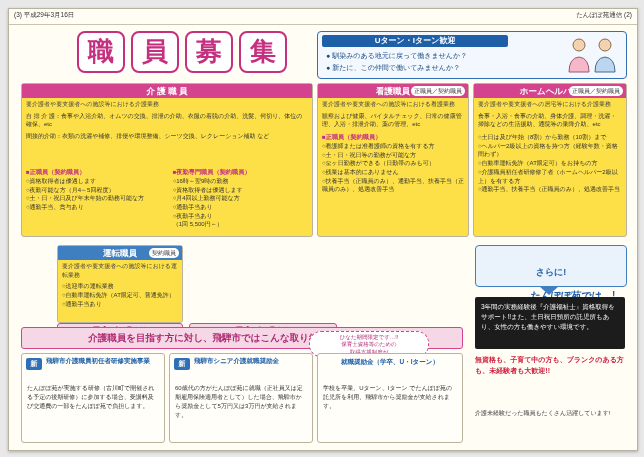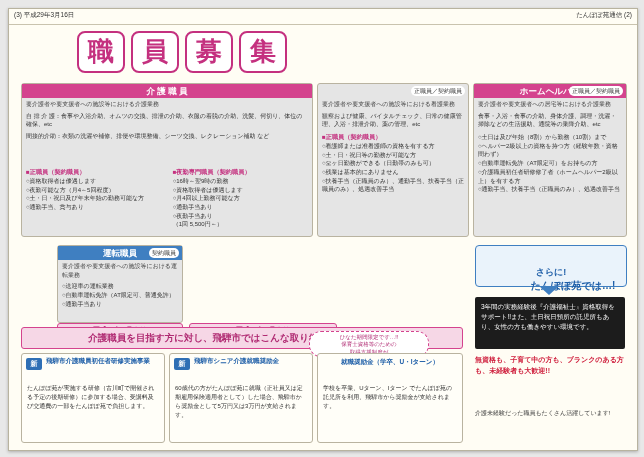--- a/index.html
+++ b/index.html
@@ -47,21 +47,21 @@
   .uturn .head{
     position:absolute;left:4px;top:3px;width:186px;height:12px;
     background:#1f5fa8;color:#fff;font-size:8px;font-weight:bold;
     text-align:center;line-height:12px;border-radius:2px;
   }
   .uturn .l1{position:absolute;left:8px;top:19px;font-size:7px;color:#1a4a85;}
   .uturn .l2{position:absolute;left:8px;top:31px;font-size:7px;color:#1a4a85;}
   .uturn .ppl{position:absolute;right:4px;top:4px;width:60px;height:38px;}
 
   
-  .card{position:absolute;border:1px solid #b9b3a0;border-radius:3px;background:#e5e5e5;}
+  .card{position:absolute;border:1px solid #b9b3a0;border-radius:3px;background:#fde047;}
   .card .hd{
     position:absolute;left:0;top:0;width:100%;height:14px;
     color:#fff;font-size:8.5px;font-weight:bold;line-height:14px;text-align:center;
   }
   .badge{
     position:absolute;right:3px;top:2px;height:10px;line-height:10px;
     background:#fff;color:#333;font-size:6px;padding:0 3px;border-radius:5px;
   }
   .bd{position:absolute;left:4px;right:4px;top:16px;bottom:3px;font-size:6px;color:#333;line-height:1.45;}
   .sub{color:#c4307f;font-weight:bold;font-size:6.2px;margin-top:2px;}
@@ -76,21 +76,21 @@
     position:absolute;background:#f6d7e6;border:1px solid #d4438e;border-radius:3px;
     color:#b02a72;font-size:7px;font-weight:bold;text-align:center;line-height:12px;
   }
   
   .sarani{
     position:absolute;left:466px;top:236px;width:150px;height:40px;
     border:1px solid #3f7fc1;border-radius:4px;background:#eaf3fb;
     color:#1f5fa8;font-size:9px;font-weight:bold;text-align:center;
   }
   .sarani .s1{margin-top:20px;}
-  .sarani .s2{margin-top:0;font-size:10px;padding-left:44px;}
+  .sarani .s2{margin-top:10px;font-size:10px;padding-left:44px;}
   .arrowdown{
     position:absolute;left:530px;top:277px;width:0;height:0;
     border-left:10px solid transparent;border-right:10px solid transparent;
     border-top:9px solid #3f7fc1;
   }
   .blackbox{
     position:absolute;left:466px;top:288px;width:150px;height:52px;
     background:#1c1c1c;color:#fff;font-size:6.5px;line-height:1.5;padding:5px 6px;
     box-sizing:border-box;border-radius:2px;
   }
@@ -136,20 +136,31 @@
     <span class="right">たんぽぽ苑通信 (2)</span>
   </div>
 
   <div class="title-wrap">
     <div class="title-kanji tk0">職</div>
     <div class="title-kanji tk1">員</div>
     <div class="title-kanji tk2">募</div>
     <div class="title-kanji tk3">集</div>
   </div>
 
+  <div class="uturn">
+    <div class="head">Uターン・Iターン歓迎</div>
+    <div class="l1">● 馴染みのある地元に戻って働きませんか？</div>
+    <div class="l2">● 新たに、この仲間で働いてみませんか？</div>
+    <svg class="ppl" viewBox="0 0 60 38">
+      <circle cx="17" cy="9" r="6" fill="#f3d2b0" stroke="#8a6a4a" stroke-width="1"></circle>
+      <path d="M7 36 q0-14 10-15 q10 1 10 15 z" fill="#f6b8c8" stroke="#9a5a70" stroke-width="1"></path>
+      <circle cx="43" cy="9" r="6" fill="#f3d2b0" stroke="#8a6a4a" stroke-width="1"></circle>
+      <path d="M33 36 q0-14 10-15 q10 1 10 15 z" fill="#bcd6f0" stroke="#4a6a90" stroke-width="1"></path>
+    </svg>
+  </div>
 
   <div class="card" style="left:12px;top:74px;width:290px;height:152px;">
     <div class="hd hd-pink">介 護 職 員</div>
     <div class="bd">
       <div class="lead">要介護者や要支援者への施設等における介護業務</div>
       <div style="margin-top:3px;white-space:pre-line;">自 排 介 護：食事や入浴介助、オムツの交換、排泄の介助、衣服の着脱の介助、洗髪、何切り、体位の確保、etc</div>
       <div style="margin-top:3px;white-space:pre-line;">間接的介助：衣類の洗濯や補修、排便や環境整備、シーツ交換、レクレーション補助 など</div>
       <div style="position:absolute;left:0;top:66px;width:48%;">
         <div class="sub">■正職員（契約職員）</div>
         <div style="white-space:pre-line;">○資格取得者は優遇します
@@ -163,20 +174,21 @@
 ○資格取得者は優遇します
 ○月4回以上勤務可能な方
 ○通勤手当あり
 ○夜勤手当あり
 （1回 5,500円～）</div>
       </div>
     </div>
   </div>
 
   <div class="card" style="left:308px;top:74px;width:150px;height:152px;">
+    <div class="hd hd-pink">看護職員</div>
     <div class="badge" style="top:2px;">正職員／契約職員</div>
     <div class="bd">
       <div class="lead">要介護者や要支援者への施設等における看護業務</div>
       <div style="margin-top:3px;">観察および健康、バイタルチェック、日常の健康管理、入浴・排泄介助、薬の管理、etc</div>
       <div class="sub" style="margin-top:4px;">■正職員（契約職員）</div>
       <div style="white-space:pre-line;">○看護師または准看護師の資格を有する方
 ○土・日・祝日等の勤務が可能な方
 ○오ヶ日勤務ができる（日勤帯のみも可）
 ○残業は基本的にありません
 ○扶養手当（正職員のみ）、通勤手当、扶養手当（正職員のみ）、処遇改善手当</div>

